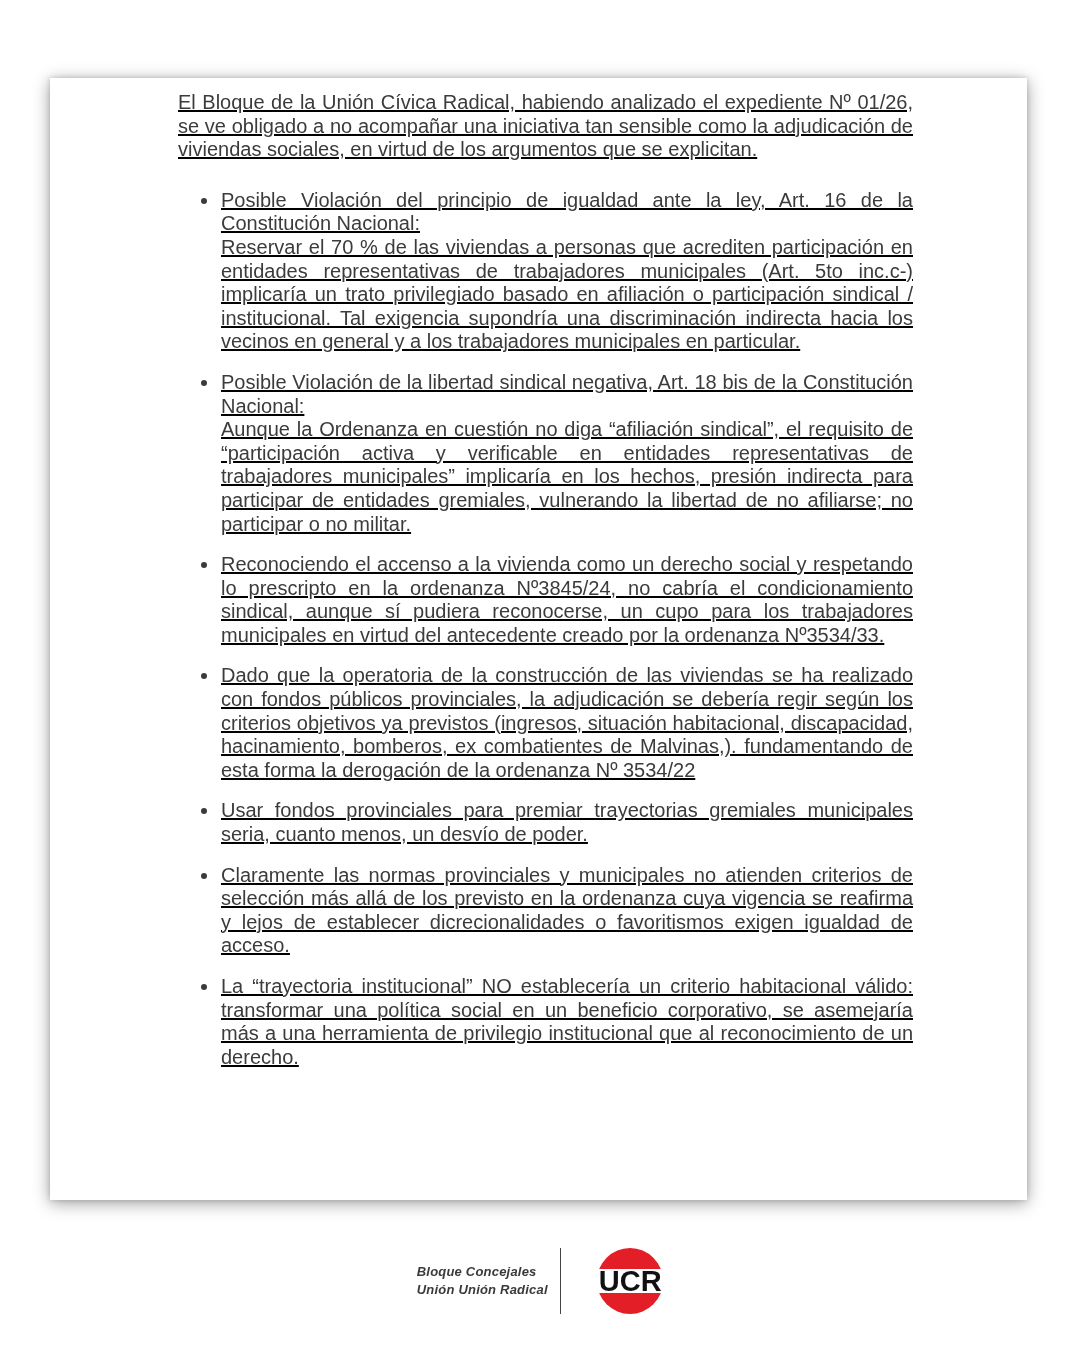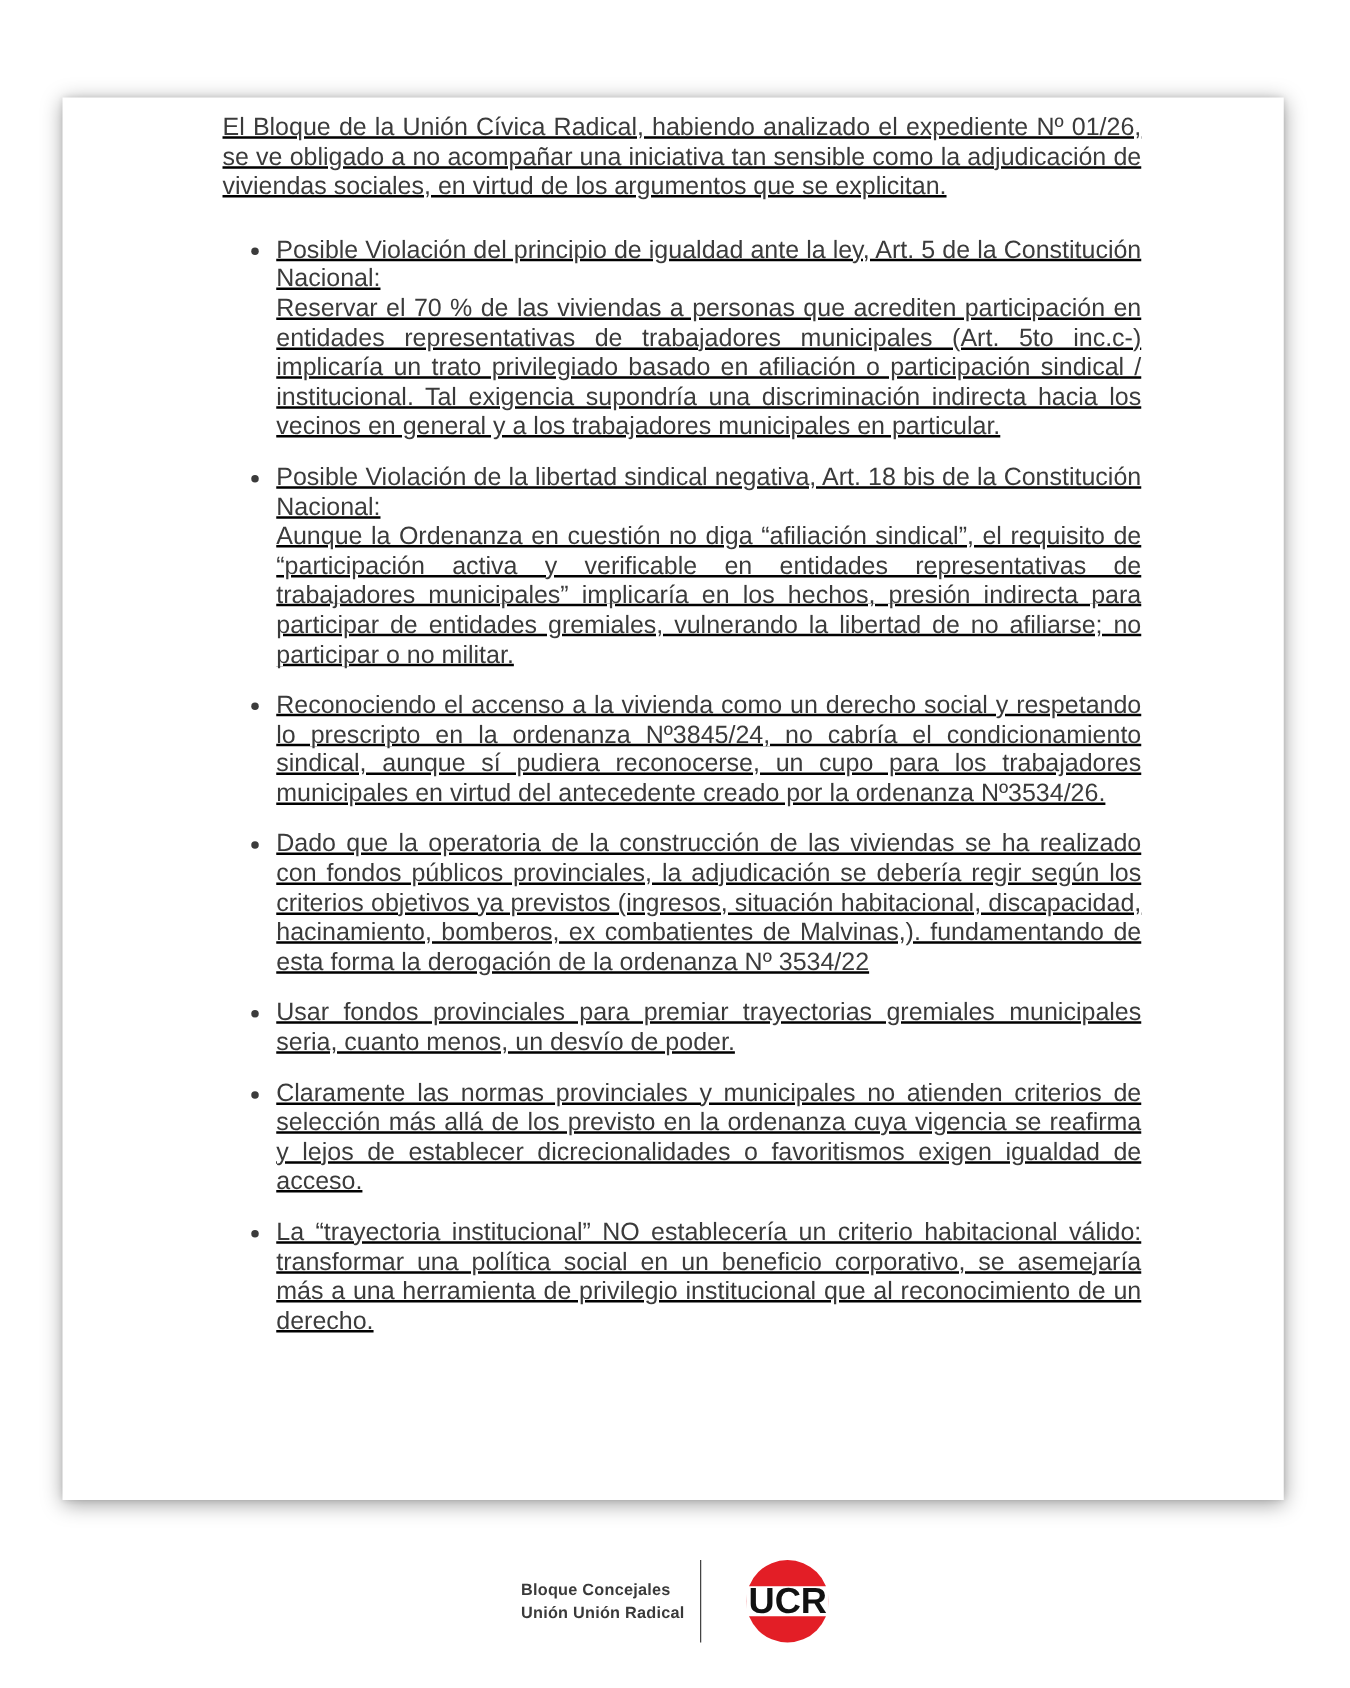--- a/index.html
+++ b/index.html
@@ -61,20 +61,21 @@
     justify-content: center;
     align-items: center;
     gap: 12px;
   }
   .footer-brand {
     font-size: 13px;
     font-weight: 700;
     color: #3a3a3a;
     line-height: 18px;
     letter-spacing: 0.2px;
+    font-style: italic;
   }
   .footer-divider {
     width: 1.5px;
     height: 66px;
     background: #444444;
   }
   .ucr-logo {
     position: relative;
     width: 66px; height: 66px;
     border-radius: 50%;
@@ -102,29 +103,29 @@
 </head>
 <body>
 
 <div class="canvas">
 
   <div class="page">
     <p class="intro">El Bloque de la Unión Cívica Radical, habiendo analizado el expediente Nº 01/26, se ve obligado a no acompañar una iniciativa tan sensible como la adjudicación de viviendas sociales, en virtud de los argumentos que se explicitan.</p>
 
     <ul class="bullets">
       <li>
-        <p>Posible Violación del principio de igualdad ante la ley, Art. 5 de la Constitución Nacional:</p>
+        <p>Posible Violación del principio de igualdad ante la ley, Art. 16 de la Constitución Nacional:</p>
         <p>Reservar el 70 % de las viviendas a personas que acrediten participación en entidades representativas de trabajadores municipales (Art. 5to inc.c-) implicaría un trato privilegiado basado en afiliación o participación sindical / institucional. Tal exigencia supondría una discriminación indirecta hacia los vecinos en general y a los trabajadores municipales en particular.</p>
       </li>
       <li>
         <p>Posible Violación de la libertad sindical negativa, Art. 18 bis de la Constitución Nacional:</p>
         <p>Aunque la Ordenanza en cuestión no diga “afiliación sindical”, el requisito de “participación activa y verificable en entidades representativas de trabajadores municipales” implicaría en los hechos, presión indirecta para participar de entidades gremiales, vulnerando la libertad de no afiliarse; no participar o no militar.</p>
       </li>
       <li>
-        <p>Reconociendo el accenso a la vivienda como un derecho social y respetando lo prescripto en la ordenanza Nº3845/24, no cabría el condicionamiento sindical, aunque sí pudiera reconocerse, un cupo para los trabajadores municipales en virtud del antecedente creado por la ordenanza Nº3534/26.</p>
+        <p>Reconociendo el accenso a la vivienda como un derecho social y respetando lo prescripto en la ordenanza Nº3845/24, no cabría el condicionamiento sindical, aunque sí pudiera reconocerse, un cupo para los trabajadores municipales en virtud del antecedente creado por la ordenanza Nº3534/33.</p>
       </li>
       <li>
         <p>Dado que  la operatoria de la construcción de las viviendas se ha realizado con fondos públicos provinciales, la adjudicación se debería regir  según los criterios objetivos ya previstos (ingresos, situación habitacional, discapacidad, hacinamiento, bomberos, ex combatientes de Malvinas,). fundamentando de esta forma la derogación de la ordenanza Nº 3534/22</p>
       </li>
       <li>
         <p>Usar fondos provinciales para premiar trayectorias gremiales municipales seria, cuanto menos, un desvío de poder.</p>
       </li>
       <li>
         <p>Claramente las normas provinciales y municipales no atienden  criterios de selección más allá de los previsto en la ordenanza  cuya vigencia se reafirma y lejos de establecer dicrecionalidades o favoritismos exigen igualdad  de acceso.</p>
       </li>

